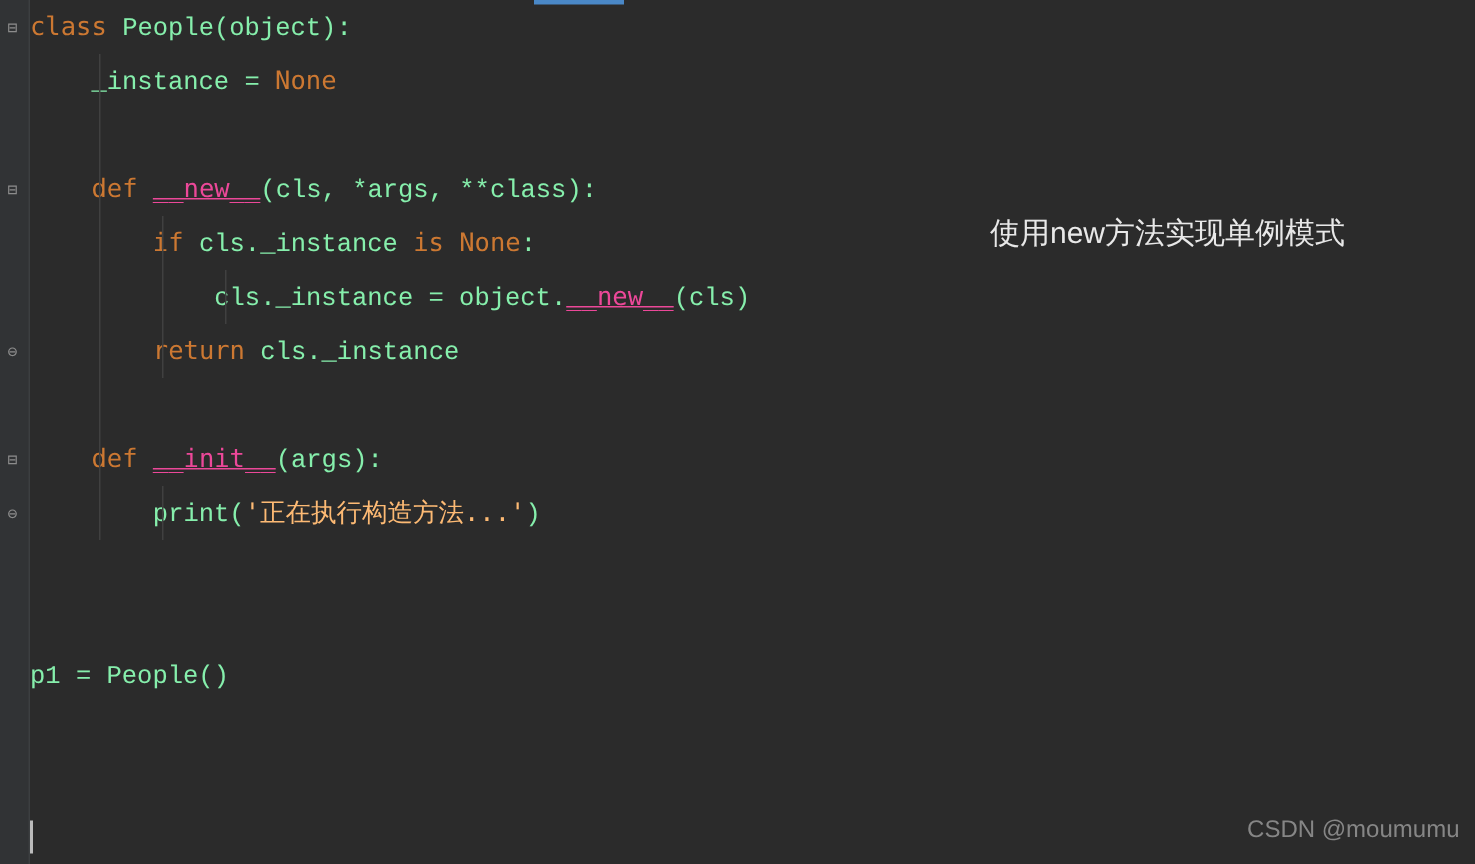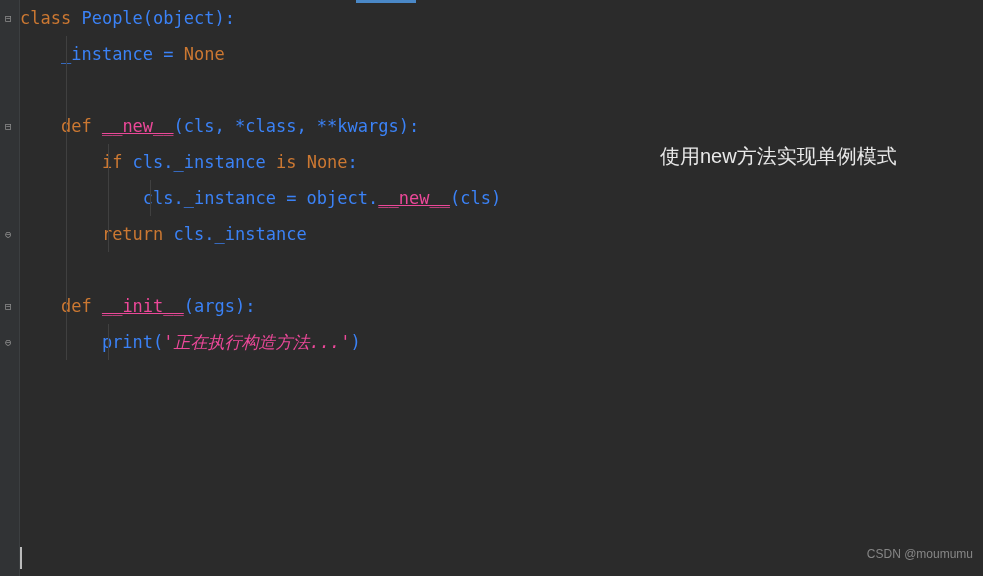--- a/index.html
+++ b/index.html
@@ -55,34 +55,34 @@
       bottom: 0;
     }
     .tab-indicator {
       position: absolute;
       top: 0;
       height: 3px;
       background-color: #4a88c7;
     }
     .kw-orange { color: #cc7832; text-align: right; }
     .kw-purple { color: #ec4899; text-decoration: underline; }
-    .kw-green { color: #ec4899; font-style: italic; }
-    .kw-gray { color: #3b82f6; }
+    .kw-green { color: #fdba74; }
+    .kw-gray { color: #86efac; font-family: Liberation Mono, monospace; }
     .annotation {
       position: absolute;
       color: #e8e8e8;
       font-family: -apple-system, "PingFang SC", "Microsoft YaHei", sans-serif;
       font-size: 20px;
     }
     .watermark {
       position: absolute;
       bottom: 4px;
       right: 10px;
       color: #868686;
-      font-size: 12px;
+      font-size: 16px;
       font-family: -apple-system, sans-serif;
     }
     .cursor-line {
       position: absolute;
       width: 2px;
       height: 22px;
       background-color: #bbbbbb;
     }
   </style>
 </head>
@@ -98,37 +98,38 @@
   <div class="fold-icon" style="top: 337px;">⊖</div>
 </div>
 
 <div class="code-area">
   <div class="code-line"><span class="kw-orange">class </span><span class="kw-gray">People</span><span class="kw-gray">(</span><span class="kw-gray">object</span><span class="kw-gray">):</span></div>
 
   <div class="code-line"><div class="indent-guide" style="left: 46px;"></div><span>    </span><span class="kw-gray">_instance</span><span class="kw-gray"> = </span><span class="kw-orange">None</span></div>
 
   <div class="code-line"><div class="indent-guide" style="left: 46px;"></div></div>
 
-  <div class="code-line"><div class="indent-guide" style="left: 46px;"></div><span>    </span><span class="kw-orange">def </span><span class="kw-purple">__new__</span><span class="kw-gray">(cls, *class, **kwargs):</span></div>
+  <div class="code-line"><div class="indent-guide" style="left: 46px;"></div><span>    </span><span class="kw-orange">def </span><span class="kw-purple">__new__</span><span class="kw-gray">(cls, *args, **class):</span></div>
 
   <div class="code-line"><div class="indent-guide" style="left: 46px;"></div><div class="indent-guide" style="left: 88px;"></div><span>        </span><span class="kw-orange">if </span><span class="kw-gray">cls</span><span class="kw-gray">._instance </span><span class="kw-orange">is </span><span class="kw-orange">None</span><span class="kw-gray">:</span></div>
 
   <div class="code-line"><div class="indent-guide" style="left: 46px;"></div><div class="indent-guide" style="left: 88px;"></div><div class="indent-guide" style="left: 130px;"></div><span>            </span><span class="kw-gray">cls</span><span class="kw-gray">._instance = </span><span class="kw-gray">object</span><span class="kw-gray">.</span><span class="kw-purple">__new__</span><span class="kw-gray">(cls)</span></div>
 
   <div class="code-line"><div class="indent-guide" style="left: 46px;"></div><div class="indent-guide" style="left: 88px;"></div><span>        </span><span class="kw-orange">return </span><span class="kw-gray">cls</span><span class="kw-gray">._instance</span></div>
 
   <div class="code-line"><div class="indent-guide" style="left: 46px;"></div></div>
 
   <div class="code-line"><div class="indent-guide" style="left: 46px;"></div><span>    </span><span class="kw-orange">def </span><span class="kw-purple">__init__</span><span class="kw-gray">(args):</span></div>
 
   <div class="code-line"><div class="indent-guide" style="left: 46px;"></div><div class="indent-guide" style="left: 88px;"></div><span>        </span><span class="kw-gray">print</span><span class="kw-gray">(</span><span class="kw-green">'正在执行构造方法...'</span><span class="kw-gray">)</span></div>
 
   <div class="code-line"></div>
   <div class="code-line"></div>
 
+  <div class="code-line"><span class="kw-gray">p1 = People()</span></div>
 
 
 
   <div class="cursor-line" style="left: 0px; top: 547px;"></div>
 </div>
 
 <div class="annotation" style="left: 660px; top: 138px;">使用new方法实现单例模式</div>
 
 <div class="watermark">CSDN @moumumu</div>
 

